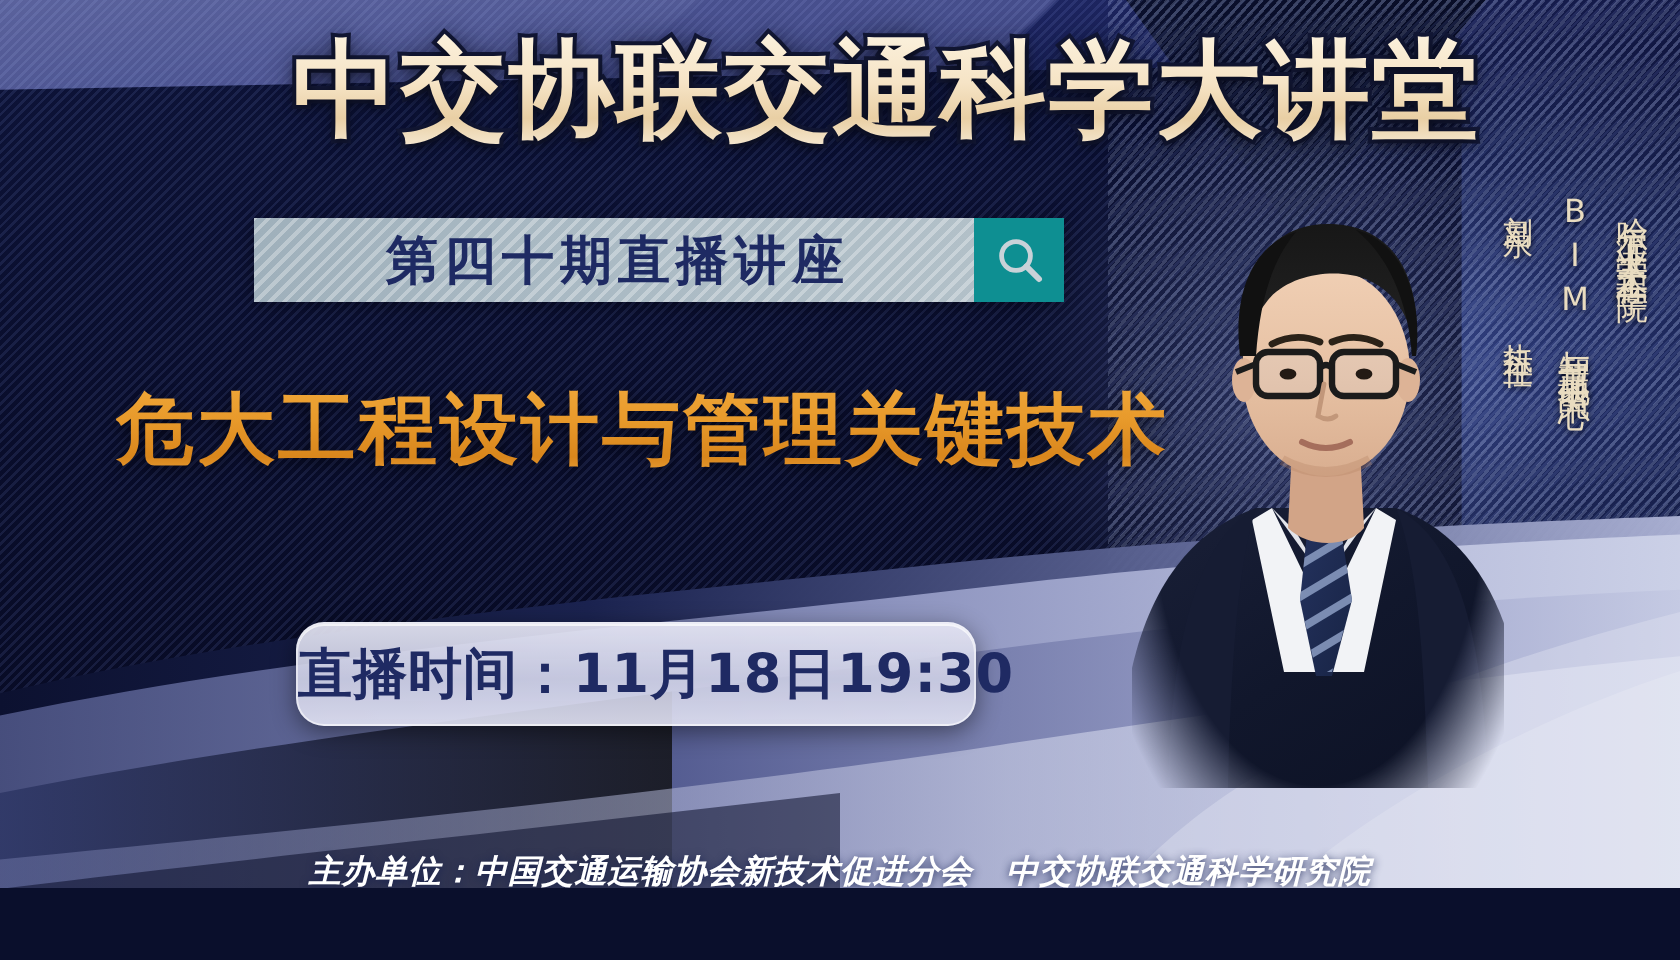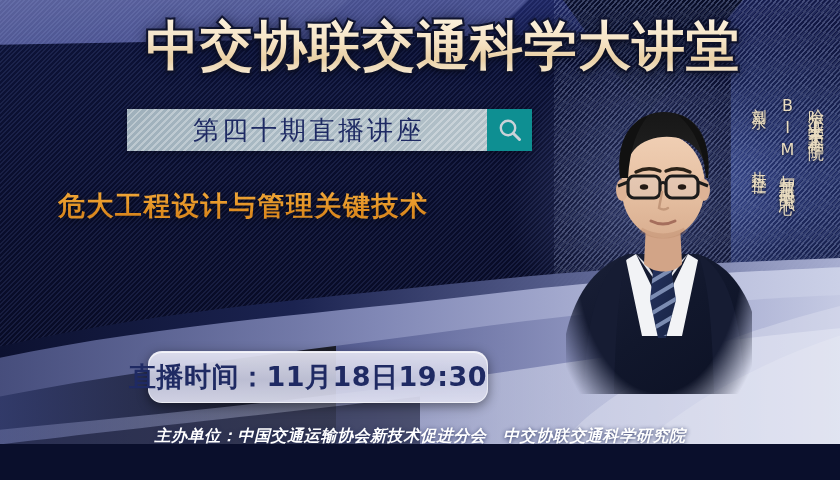--- a/index.html
+++ b/index.html
@@ -137,55 +137,55 @@
   .subtitle-bar .sb-text::after{
     content:"";position:absolute;inset:0;
     background-image:repeating-linear-gradient(
       -45deg,
       rgba(255,255,255,0) 0px, rgba(255,255,255,0) 3px,
       rgba(255,255,255,.30) 3px, rgba(255,255,255,.30) 5px);
     pointer-events:none;
   }
   .subtitle-bar .sb-label{
     position:relative;z-index:2;
-    font-size:26px;font-weight:normal;letter-spacing:3px;
+    font-size:26px;font-weight:bold;letter-spacing:3px;
     color:#1e2a63;
     font-family:"DejaVu Sans","Liberation Sans",sans-serif;
     padding-left:4px;
   }
   .subtitle-bar .sb-search{
     flex:0 0 45px;
     background:#0e8f92;
     display:flex;align-items:center;justify-content:center;
   }
   .sb-search svg{display:block;}
 
   
   .headline{
     position:absolute;left:58px;top:188px;
     z-index:6;
-    font-size:27px;font-weight:bold;letter-spacing:1.5px;
+    font-size:39px;font-weight:bold;letter-spacing:1.5px;
     white-space:nowrap;
     font-family:"DejaVu Sans","Liberation Sans",sans-serif;
     background:linear-gradient(180deg,#f0a93c 0%, #e89a2b 40%, #d9861c 75%, #f0ab44 100%);
     -webkit-background-clip:text;background-clip:text;
     color:transparent;-webkit-text-fill-color:transparent;
     filter:drop-shadow(0 2px 4px rgba(0,0,0,.6));
   }
 
   
   .time-pill{
     position:absolute;left:148px;top:311px;
     width:338px;height:50px;
     z-index:6;
     border-radius:14px;
     background:linear-gradient(180deg, rgba(228,228,242,.93) 0%, rgba(205,207,228,.90) 55%, rgba(222,223,240,.92) 100%);
     border:1px solid rgba(255,255,255,.55);
     box-shadow:0 3px 12px rgba(0,0,0,.45), inset 0 1px 0 rgba(255,255,255,.7);
-    display:flex;align-items:center;justify-content:flex-end;margin-top:40px;
+    display:flex;align-items:center;justify-content:flex-start;
   }
   .time-pill .tp-label{
     font-size:27px;font-weight:bold;letter-spacing:.5px;
     color:#1f2a63;
     font-family:"DejaVu Sans","Liberation Sans",sans-serif;
     white-space:nowrap;
   }
 
   
   .vtexts{

